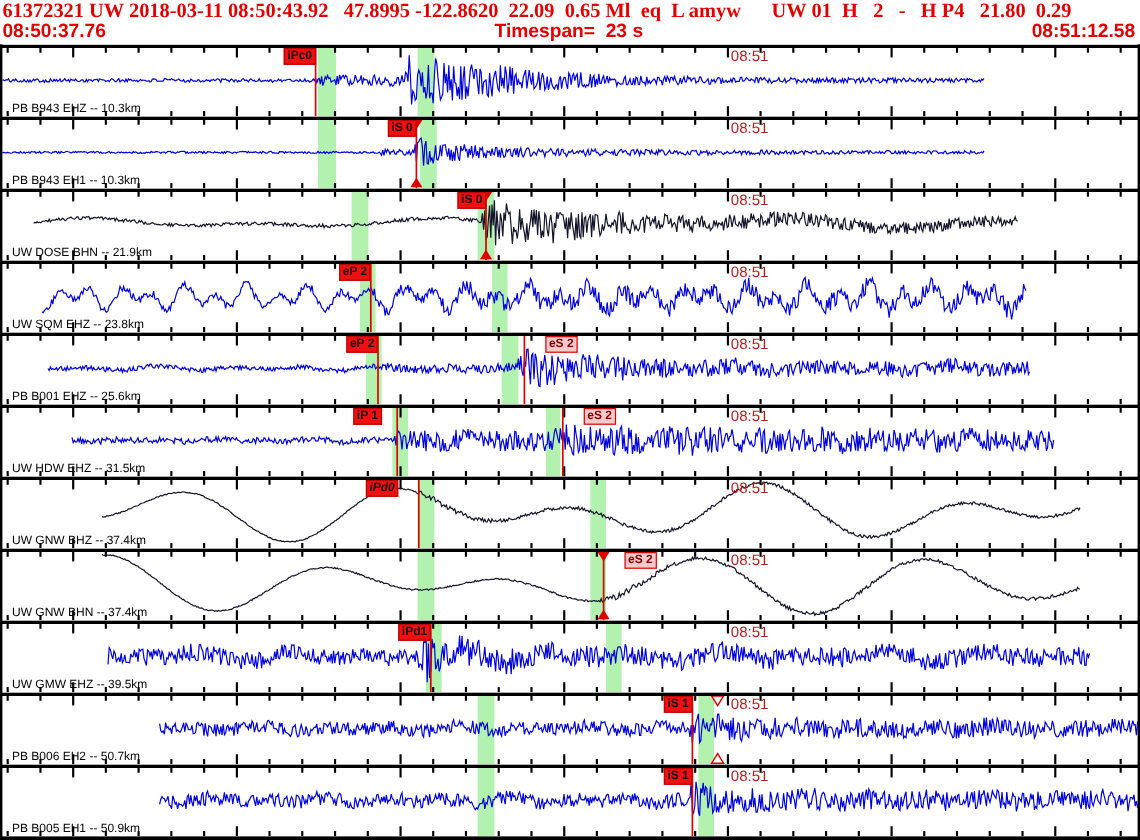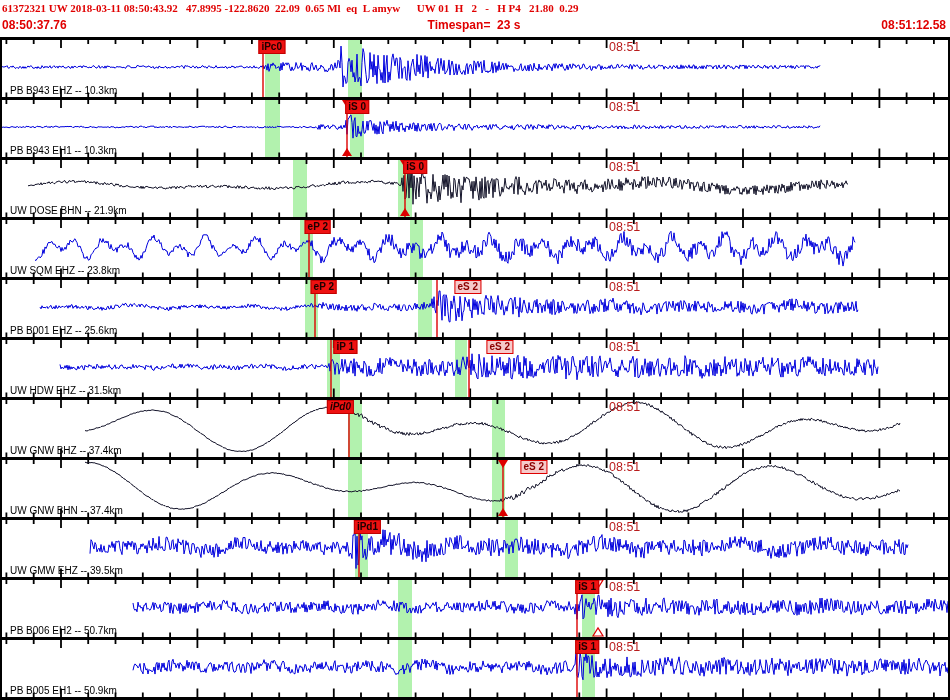--- a/index.html
+++ b/index.html
@@ -1,33 +1,33 @@
 <!DOCTYPE html>
 <html><head>
 <meta charset="utf-8">
 <style>
   html,body{margin:0;padding:0;background:#fff;}
   .viewport{position:relative;width:950px;height:700px;background:#fff;overflow:hidden;
             font-family:"Liberation Sans",sans-serif;}
   .header{position:absolute;left:0;top:0;width:950px;height:37px;background:#fff;z-index:5;}
   .title{position:absolute;left:2px;top:-1px;width:948px;white-space:pre;overflow:hidden;
-         font-family:"Liberation Serif",serif;font-weight:bold;font-size:11px;line-height:19px;color:#e00000;}
+         font-family:"Liberation Serif",serif;font-weight:bold;font-size:17px;line-height:19px;color:#e00000;}
   .subrow{position:absolute;left:2px;top:18px;width:944px;display:flex;justify-content:space-between;
-          font-weight:bold;font-size:12px;color:#e00000;white-space:pre;}
+          font-weight:bold;font-size:16px;color:#e00000;white-space:pre;}
   #panels{position:absolute;left:0;top:0;}
   .panel{position:absolute;left:0;width:950px;height:60px;background:#fff;overflow:hidden;}
   .topline{position:absolute;left:0;top:0;width:950px;height:2.5px;background:#000;z-index:3;}
   .bands{position:absolute;inset:0;z-index:0;}
   .band{position:absolute;top:2px;bottom:0;background:#b2f2ae;}
   svg.wave{position:absolute;left:0;top:0;width:950px;height:60px;z-index:1;}
   .time-label{position:absolute;left:609px;top:3px;font-size:12.5px;color:#b91c1c;z-index:2;white-space:pre;}
   .station-label{position:absolute;left:10px;bottom:1px;font-size:10px;color:#000;z-index:2;white-space:pre;}
   .pickbox{position:absolute;top:2.5px;transform:translateX(-100%);z-index:4;
            font-weight:bold;font-size:10px;line-height:12px;padding:0 2px;white-space:pre;}
-  .pickbox.solid{background:#ee1111;color:#1c0000;border:1px solid #c00000;margin-left:22px;}
+  .pickbox.solid{background:#ee1111;color:#1c0000;border:1px solid #c00000;}
   .pickbox.outline{background:#f6caca;color:#8b0000;border:1.5px solid #dd0000;margin-left:44px;}
   .frame-left,.frame-right{position:absolute;top:37px;height:663px;width:2px;background:#000;z-index:5;}
   .frame-left{left:0;} .frame-right{left:948px;}
   .frame-bottom{position:absolute;left:0;top:697px;width:950px;height:3px;background:#000;z-index:5;}
 </style>
 </head>
 <body>
 
 <div class="viewport">
   <div class="header">
@@ -133,21 +133,21 @@
           <div class="band" style="left: 455px; width: 12px;"></div>
         </div>
     <svg class="wave" viewBox="0 0 950 60">
           <path d="M6.4 2.5V7.0M6.4 60V55.5M33.7 2.5V7.0M33.7 60V55.5M61.0 2.5V11.0M61.0 60V51.5M88.2 2.5V7.0M88.2 60V55.5M115.5 2.5V7.0M115.5 60V55.5M142.8 2.5V7.0M142.8 60V55.5M170.1 2.5V7.0M170.1 60V55.5M197.4 2.5V11.0M197.4 60V51.5M224.6 2.5V7.0M224.6 60V55.5M251.9 2.5V7.0M251.9 60V55.5M279.2 2.5V7.0M279.2 60V55.5M306.5 2.5V7.0M306.5 60V55.5M333.8 2.5V11.0M333.8 60V51.5M361.0 2.5V7.0M361.0 60V55.5M388.3 2.5V7.0M388.3 60V55.5M415.6 2.5V7.0M415.6 60V55.5M442.9 2.5V7.0M442.9 60V55.5M470.2 2.5V11.0M470.2 60V51.5M497.4 2.5V7.0M497.4 60V55.5M524.7 2.5V7.0M524.7 60V55.5M552.0 2.5V7.0M552.0 60V55.5M579.3 2.5V7.0M579.3 60V55.5M606.6 2.5V11.0M606.6 60V51.5M633.8 2.5V7.0M633.8 60V55.5M661.1 2.5V7.0M661.1 60V55.5M688.4 2.5V7.0M688.4 60V55.5M715.7 2.5V7.0M715.7 60V55.5M743.0 2.5V11.0M743.0 60V51.5M770.2 2.5V7.0M770.2 60V55.5M797.5 2.5V7.0M797.5 60V55.5M824.8 2.5V7.0M824.8 60V55.5M852.1 2.5V7.0M852.1 60V55.5M879.4 2.5V11.0M879.4 60V51.5M906.6 2.5V7.0M906.6 60V55.5M933.9 2.5V7.0M933.9 60V55.5" stroke="#000" stroke-width="1.8" fill="none"></path>
           <path d="M60 27.46L61 31.84L62 30.02L63 31.36L64 31.32L65 28.64L66 31.12L67 28.12L68 32.80L69 28.59L70 32.39L71 29.71L72 32.01L73 30.00L74 30.92L75 31.20L76 32.89L77 32.45L78 29.11L79 31.85L80 30.22L81 29.41L82 28.56L83 31.49L84 33.06L85 28.29L86 29.73L87 29.18L88 30.34L89 27.60L90 29.10L91 28.58L92 29.55L93 31.71L94 29.39L95 31.75L96 31.49L97 27.10L98 28.63L99 30.70L100 29.53L101 31.72L102 28.45L103 31.25L104 28.99L105 30.83L106 28.89L107 29.60L108 30.08L109 27.64L110 30.40L111 30.66L112 32.37L113 30.98L114 29.71L115 27.83L116 31.64L117 30.29L118 31.35L119 31.49L120 28.83L121 28.54L122 27.79L123 29.88L124 31.34L125 30.37L126 30.71L127 32.19L128 29.86L129 30.97L130 29.80L131 31.92L132 30.44L133 27.45L134 30.85L135 29.31L136 28.23L137 30.89L138 29.95L139 28.32L140 29.29L141 29.47L142 29.70L143 30.06L144 30.42L145 32.56L146 28.18L147 29.18L148 29.20L149 29.34L150 30.40L151 28.49L152 32.09L153 32.94L154 33.39L155 30.61L156 31.04L157 29.03L158 31.36L159 31.18L160 32.18L161 32.29L162 29.29L163 31.06L164 31.14L165 30.38L166 29.98L167 29.32L168 28.32L169 29.02L170 29.05L171 30.35L172 27.02L173 27.09L174 30.99L175 29.35L176 31.56L177 30.73L178 29.61L179 29.97L180 27.09L181 30.85L182 27.24L183 30.22L184 31.14L185 28.79L186 27.63L187 28.77L188 26.78L189 30.32L190 27.46L191 27.71L192 30.34L193 28.06L194 27.71L195 28.76L196 29.56L197 27.76L198 29.62L199 30.15L200 30.79L201 31.93L202 32.32L203 30.89L204 30.58L205 29.81L206 31.05L207 29.35L208 31.84L209 31.71L210 31.54L211 28.61L212 29.42L213 32.54L214 27.66L215 28.12L216 30.70L217 31.56L218 29.73L219 30.79L220 27.86L221 28.33L222 30.69L223 30.86L224 28.12L225 30.46L226 29.79L227 30.65L228 31.99L229 28.66L230 31.19L231 32.90L232 31.91L233 29.50L234 29.49L235 32.52L236 32.54L237 29.30L238 28.83L239 32.98L240 29.93L241 30.09L242 31.89L243 29.63L244 29.80L245 28.03L246 29.49L247 28.09L248 29.17L249 31.19L250 29.77L251 27.43L252 27.23L253 31.36L254 29.10L255 28.27L256 29.44L257 31.04L258 30.23L259 29.62L260 27.76L261 28.08L262 27.98L263 30.53L264 30.32L265 30.54L266 26.84L267 28.43L268 29.08L269 28.34L270 28.17L271 31.63L272 27.49L273 28.72L274 27.88L275 30.50L276 29.64L277 32.00L278 30.59L279 30.49L280 31.26L281 30.43L282 31.30L283 33.35L284 30.28L285 29.82L286 33.64L287 32.27L288 32.52L289 31.16L290 33.05L291 32.31L292 32.19L293 28.70L294 31.81L295 31.21L296 31.78L297 31.03L298 32.44L299 30.20L300 31.20L301 31.53L302 28.17L303 31.41L304 27.68L305 27.83L306 29.39L307 31.67L308 30.00L309 28.89L310 29.03L311 27.75L312 27.28L313 29.44L314 30.67L315 32.03L316 27.88L317 29.47L318 29.83L319 29.38L320 29.86L321 28.15L322 27.97L323 28.42L324 29.84L325 29.00L326 28.54L327 30.82L328 29.90L329 26.45L330 34.18L331 24.78L332 22.50L333 23.46L334 27.66L335 37.49L336 26.73L337 25.74L338 27.22L339 37.21L340 32.58L341 30.64L342 22.14L343 34.36L344 29.36L345 22.41L346 27.86L347 36.22L348 29.76L349 35.12L350 26.49L351 23.79L352 26.57L353 36.34L354 21.71L355 39.08L356 25.14L357 25.11L358 30.99L359 27.94L360 32.31L361 35.19L362 31.19L363 36.32L364 24.08L365 26.02L366 27.92L367 39.48L368 37.12L369 28.93L370 38.52L371 32.18L372 38.70L373 38.52L374 38.11L375 33.62L376 34.89L377 31.98L378 26.07L379 35.25L380 21.23L381 35.52L382 36.71L383 25.79L384 30.43L385 28.70L386 21.34L387 22.38L388 23.26L389 27.60L390 20.55L391 29.06L392 21.92L393 23.16L394 23.10L395 27.28L396 24.14L397 29.38L398 28.53L399 29.83L400 27.18L401 22.78L402 26.84L403 34.90L404 27.20L405 28.99L406 31.18L407 34.16L408 22.68L409 31.49L410 28.85L411 30.64L412 36.36L413 30.95L414 22.21L415 29.47L416 24.77L417 38.80L418 31.41L419 29.35L420 33.77L421 38.91L422 28.34L423 37.07L424 27.41L425 24.83L426 27.91L427 37.14L428 37.46L429 22.53L430 22.96L431 35.79L432 25.61L433 37.21L434 32.08L435 29.79L436 28.47L437 34.33L438 34.84L439 38.25L440 27.61L441 34.29L442 24.72L443 24.27L444 34.34L445 38.89L446 32.92L447 35.88L448 24.76L449 25.68L450 29.02L451 27.24L452 25.19L453 34.20L454 38.77L455 33.83L456 33.21L457 22.78L458 36.96L459 30.34L460 37.89L461 31.26L462 23.36L463 19.77L464 24.08L465 28.71L466 32.24L467 19.85L468 28.01L469 30.97L470 23.20L471 37.82L472 16.76L473 33.49L474 26.97L475 34.95L476 35.99L477 40.82L478 41.97L479 17.15L480 24.25L481 30.03L482 39.85L483 37.70L484 20.46L485 33.18L486 40.18L487 25.60L488 40.15L489 33.61L490 37.17L491 37.24L492 18.71L493 35.14L494 34.47L495 38.08L496 33.11L497 21.66L498 30.66L499 26.79L500 20.11L501 33.14L502 32.27L503 24.71L504 38.77L505 28.23L506 36.59L507 26.08L508 36.19L509 20.62L510 22.11L511 40.97L512 42.15L513 35.65L514 21.12L515 34.33L516 27.26L517 20.07L518 18.19L519 37.19L520 25.18L521 39.09L522 35.23L523 41.00L524 19.48L525 28.51L526 21.23L527 41.36L528 33.82L529 39.02L530 24.26L531 39.37L532 27.19L533 40.40L534 39.74L535 34.58L536 39.15L537 31.95L538 33.04L539 32.78L540 27.37L541 27.93L542 32.08L543 25.52L544 35.79L545 28.55L546 26.04L547 23.15L548 22.06L549 34.91L550 35.52L551 23.16L552 22.34L553 19.55L554 32.02L555 36.58L556 22.06L557 35.98L558 18.36L559 22.63L560 19.55L561 25.39L562 32.94L563 29.60L564 28.31L565 21.27L566 42.02L567 24.05L568 24.54L569 38.17L570 36.28L571 33.76L572 19.92L573 19.26L574 25.13L575 29.60L576 29.27L577 42.79L578 34.83L579 34.42L580 23.23L581 35.30L582 35.93L583 22.83L584 28.18L585 23.15L586 20.54L587 19.19L588 35.27L589 29.12L590 38.59L591 36.34L592 19.18L593 40.00L594 27.27L595 25.09L596 25.66L597 36.83L598 39.47L599 21.90L600 18.84L601 26.10L602 35.38L603 33.08L604 27.97L605 24.17L606 24.51L607 31.01L608 26.89L609 26.23L610 20.86L611 26.45L612 33.93L613 33.99L614 34.84L615 32.03L616 38.98L617 33.57L618 40.01L619 29.55L620 33.27L621 27.90L622 22.92L623 28.52L624 30.49L625 33.20L626 30.78L627 34.42L628 35.23L629 33.32L630 23.48L631 26.10L632 22.01L633 19.25L634 26.50L635 39.94L636 23.40L637 21.54L638 40.49L639 40.52L640 37.89L641 33.81L642 28.30L643 37.84L644 30.80L645 21.77L646 28.73L647 36.23L648 25.78L649 39.31L650 24.37L651 38.37L652 24.76L653 29.67L654 37.77L655 30.02L656 29.19L657 23.64L658 21.68L659 36.04L660 39.38L661 33.73L662 27.00L663 28.23L664 31.96L665 29.39L666 38.10L667 32.10L668 29.18L669 21.40L670 21.13L671 37.85L672 31.82L673 33.64L674 25.48L675 33.13L676 28.29L677 28.07L678 38.47L679 39.05L680 38.21L681 33.46L682 33.72L683 32.92L684 36.28L685 18.66L686 21.80L687 39.00L688 27.55L689 34.73L690 22.28L691 26.13L692 37.24L693 23.62L694 25.66L695 23.38L696 30.58L697 28.32L698 30.20L699 30.87L700 39.34L701 32.25L702 41.35L703 36.07L704 39.20L705 38.63L706 28.14L707 35.23L708 32.04L709 39.31L710 25.64L711 26.33L712 31.78L713 38.30L714 22.51L715 39.02L716 26.42L717 36.63L718 25.58L719 29.01L720 28.01L721 39.03L722 32.16L723 35.74L724 29.27L725 19.56L726 37.09L727 28.68L728 28.12L729 25.09L730 32.33L731 24.59L732 22.61L733 29.13L734 30.03L735 27.02L736 21.84L737 39.29L738 35.82L739 38.36L740 32.35L741 24.59L742 34.13L743 35.17L744 35.32L745 21.44L746 24.91L747 33.93L748 27.61L749 38.66L750 23.61L751 30.53L752 34.44L753 39.10L754 33.75L755 34.20L756 24.37L757 34.95L758 29.42L759 23.13L760 26.10L761 26.91L762 24.85L763 20.21L764 30.92L765 28.19L766 33.75L767 34.20L768 27.23L769 30.46L770 37.82L771 30.09L772 20.71L773 29.37L774 27.28L775 26.29L776 25.08L777 23.75L778 21.10L779 30.41L780 36.75L781 40.13L782 25.84L783 40.10L784 28.95L785 34.55L786 30.23L787 26.64L788 36.78L789 27.37L790 25.16L791 28.28L792 34.91L793 29.01L794 31.39L795 22.82L796 36.47L797 38.98L798 38.77L799 32.56L800 35.21L801 22.48L802 22.81L803 20.27L804 30.28L805 24.25L806 24.27L807 28.72L808 19.58L809 25.04L810 19.80L811 25.41L812 27.28L813 22.65L814 29.24L815 30.79L816 24.43L817 34.54L818 31.91L819 36.91L820 30.14L821 35.53L822 37.19L823 21.05L824 35.33L825 38.84L826 27.12L827 27.97L828 30.22L829 34.14L830 22.31L831 36.65L832 31.52L833 33.21L834 30.52L835 24.55L836 33.59L837 31.13L838 25.56L839 35.03L840 30.29L841 31.11L842 31.70L843 36.43L844 38.26L845 22.90L846 30.54L847 34.73L848 30.01L849 25.52L850 36.51L851 37.36L852 34.28L853 36.58L854 38.33L855 29.69L856 36.15L857 21.67L858 29.93L859 22.71L860 27.91L861 29.03L862 34.01L863 35.51L864 25.68L865 37.96L866 28.17L867 23.62L868 22.45L869 25.72L870 31.24L871 27.78L872 38.55L873 36.08L874 22.60L875 30.05L876 31.28L877 36.99L878 29.64" stroke="#0000dd" stroke-width="1" fill="none"></path>
           <line x1="331" x2="331" y1="2.5" y2="60" stroke="#dd0000" stroke-width="1.4"></line>
           <line x1="469" x2="469" y1="2.5" y2="60" stroke="#dd0000" stroke-width="1.4"></line>
         </svg>
     <div class="time-label">08:51</div>
     <div class="station-label">UW HDW EHZ -- 31.5km</div>
-  <div class="pickbox solid" style="left: 335px;">iP 1</div>
+  <div class="pickbox solid" style="left: 318px;">iP 1</div>
         <div class="pickbox outline" style="left: 469px;">eS 2</div>
       </div>
 
   <div class="panel" style="top: 397px;">
     <div class="topline"></div>
     <div class="bands">
           <div class="band" style="left: 348px; width: 14px;"></div>
           <div class="band" style="left: 492px; width: 13px;"></div>
         </div>
     <svg class="wave" viewBox="0 0 950 60">

